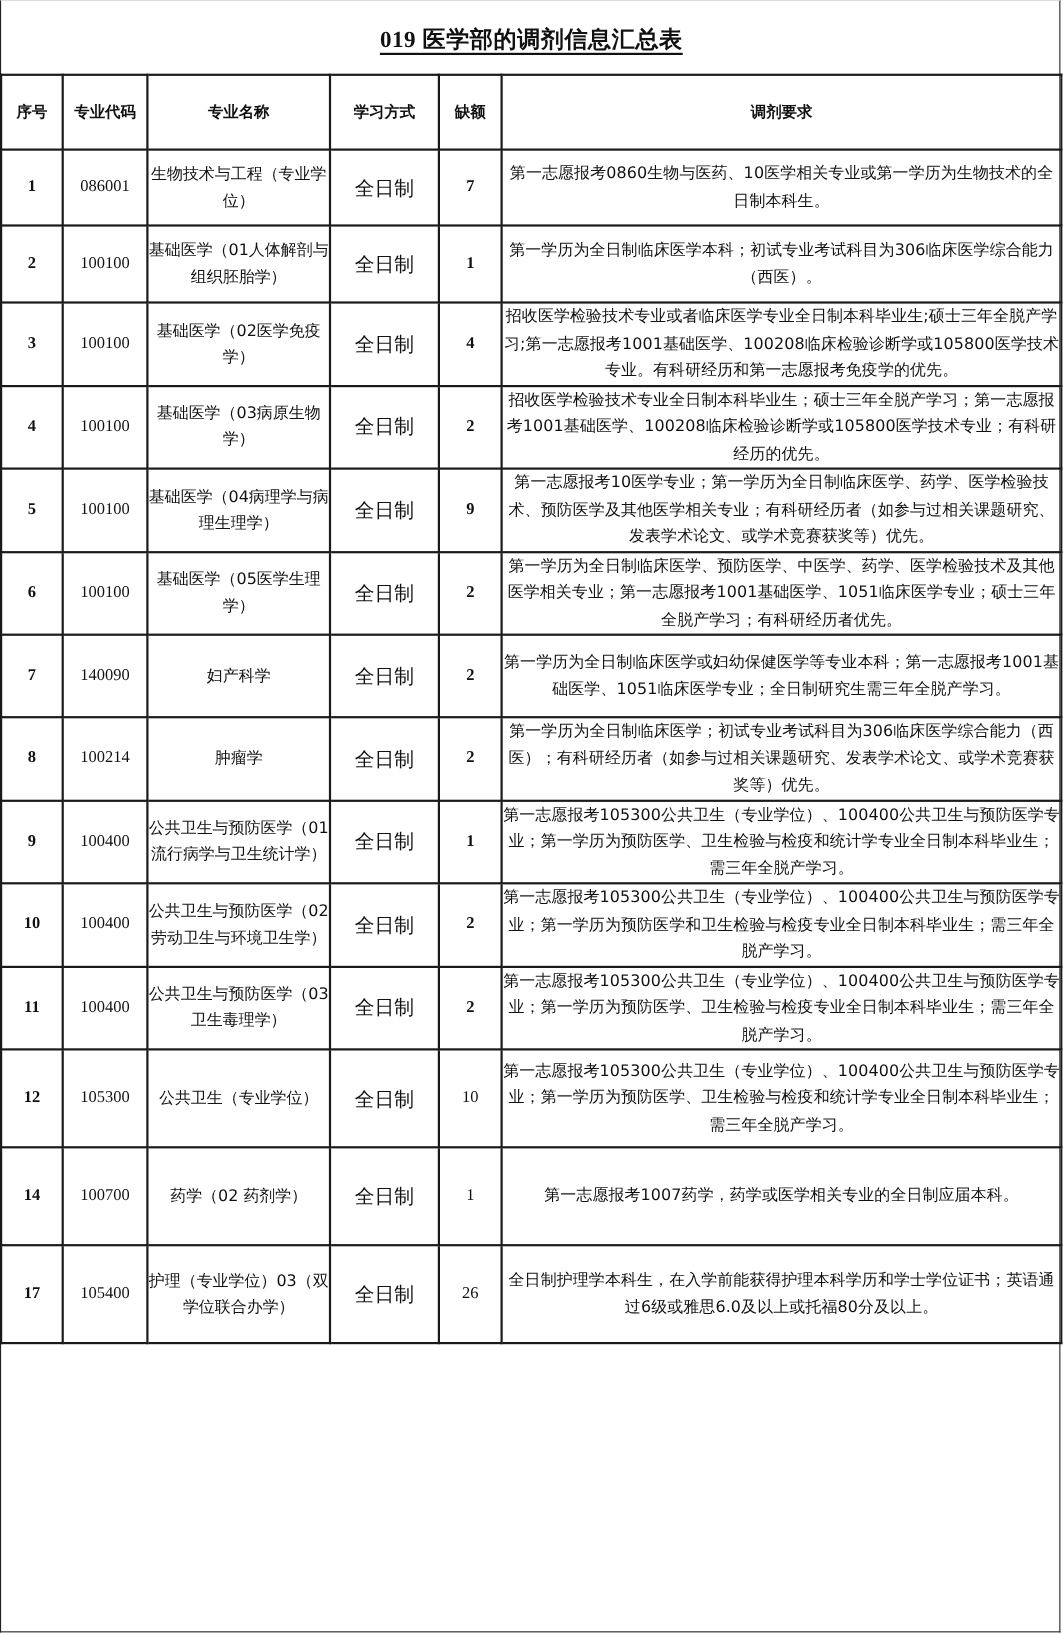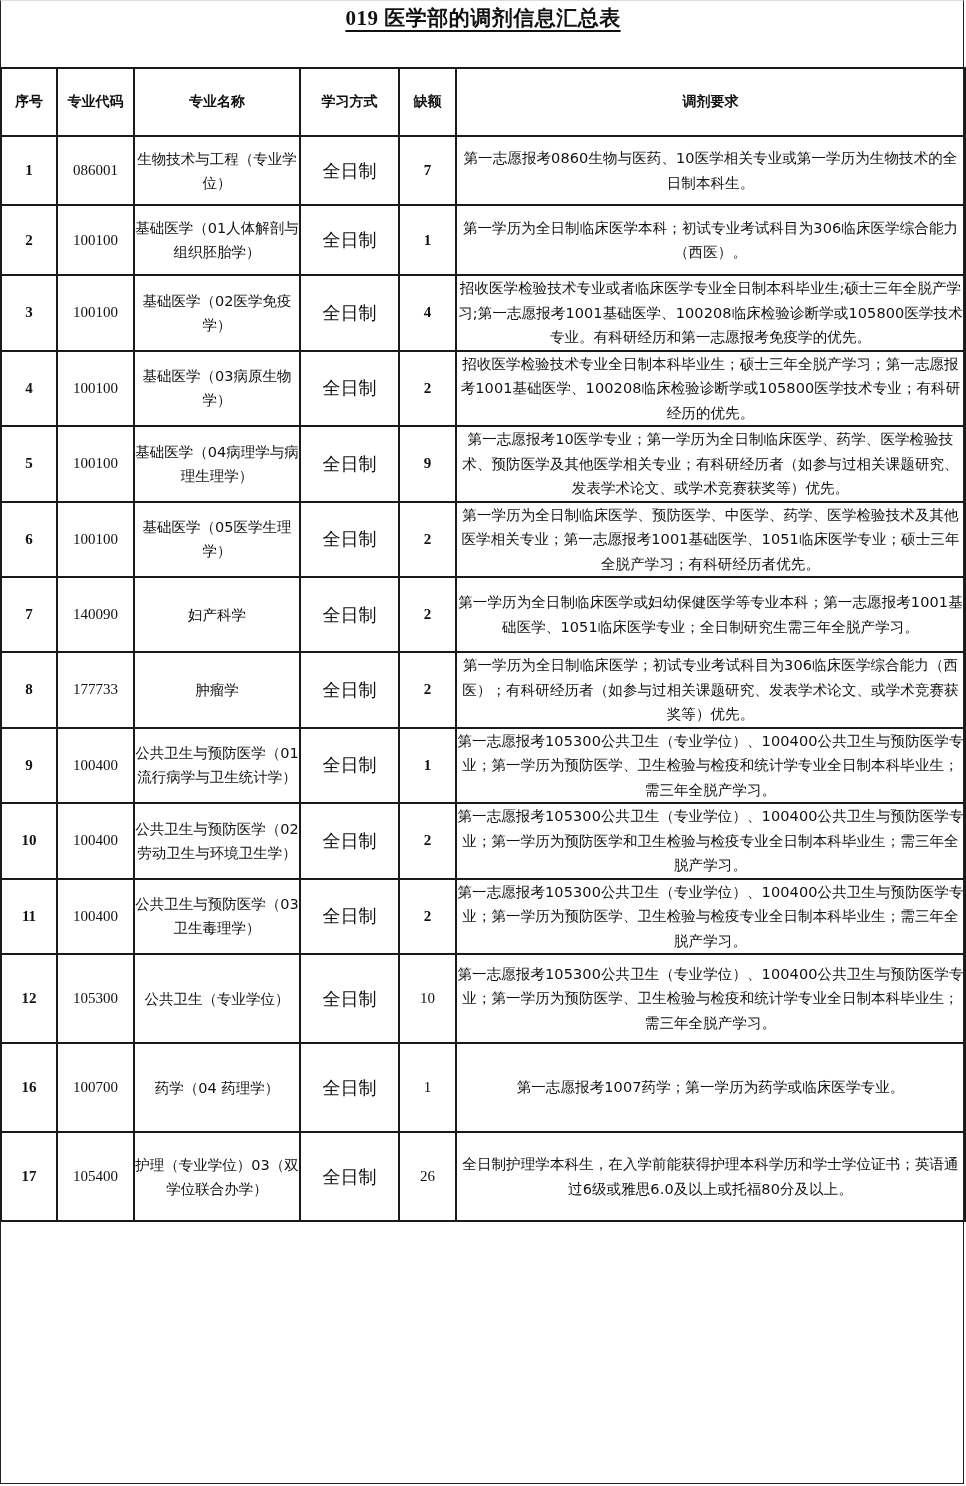--- a/index.html
+++ b/index.html
@@ -25,20 +25,21 @@
       border-top: 1px solid #ddd;
       box-sizing: border-box;
     }
     .title-bar {
       position: absolute;
       left: 0;
       top: 0;
       width: 966px;
       height: 68px;
       display: flex;
+      align-items: center;
       justify-content: center;
       border-radius: 22px;
     }
     .title {
       font-family: "Liberation Serif", "DejaVu Serif", serif;
       font-size: 21px;
       font-weight: bold;
       text-decoration: underline;
       text-underline-offset: 5px;
       letter-spacing: 0.5px;
@@ -184,21 +185,21 @@
     <tr style="height:75px">
       <td class="no">7</td>
       <td class="code">140090</td>
       <td class="name">妇产科学</td>
       <td class="mode">全日制</td>
       <td class="quota bold">2</td>
       <td class="req">第一学历为全日制临床医学或妇幼保健医学等专业本科；第一志愿报考1001基础医学、1051临床医学专业；全日制研究生需三年全脱产学习。</td>
     </tr>
     <tr style="height:75px">
       <td class="no">8</td>
-      <td class="code">177733</td>
+      <td class="code">100214</td>
       <td class="name">肿瘤学</td>
       <td class="mode">全日制</td>
       <td class="quota bold">2</td>
       <td class="req">第一学历为全日制临床医学；初试专业考试科目为306临床医学综合能力（西医）；有科研经历者（如参与过相关课题研究、发表学术论文、或学术竞赛获奖等）优先。</td>
     </tr>
     <tr style="height:75px">
       <td class="no">9</td>
       <td class="code">100400</td>
       <td class="name">公共卫生与预防医学（01流行病学与卫生统计学）</td>
       <td class="mode">全日制</td>
@@ -223,26 +224,26 @@
     </tr>
     <tr style="height:89px">
       <td class="no">12</td>
       <td class="code">105300</td>
       <td class="name">公共卫生（专业学位）</td>
       <td class="mode">全日制</td>
       <td class="quota">10</td>
       <td class="req">第一志愿报考105300公共卫生（专业学位）、100400公共卫生与预防医学专业；第一学历为预防医学、卫生检验与检疫和统计学专业全日制本科毕业生；需三年全脱产学习。</td>
     </tr>
     <tr style="height:89px">
-      <td class="no">16</td>
+      <td class="no">14</td>
       <td class="code">100700</td>
-      <td class="name">药学（04 药理学）</td>
+      <td class="name">药学（02 药剂学）</td>
       <td class="mode">全日制</td>
       <td class="quota">1</td>
-      <td class="req">第一志愿报考1007药学；第一学历为药学或临床医学专业。</td>
+      <td class="req">第一志愿报考1007药学，药学或医学相关专业的全日制应届本科。</td>
     </tr>
     <tr style="height:89px">
       <td class="no">17</td>
       <td class="code">105400</td>
       <td class="name">护理（专业学位）03（双学位联合办学）</td>
       <td class="mode">全日制</td>
       <td class="quota">26</td>
       <td class="req">全日制护理学本科生，在入学前能获得护理本科学历和学士学位证书；英语通过6级或雅思6.0及以上或托福80分及以上。</td>
     </tr>
   </tbody>

